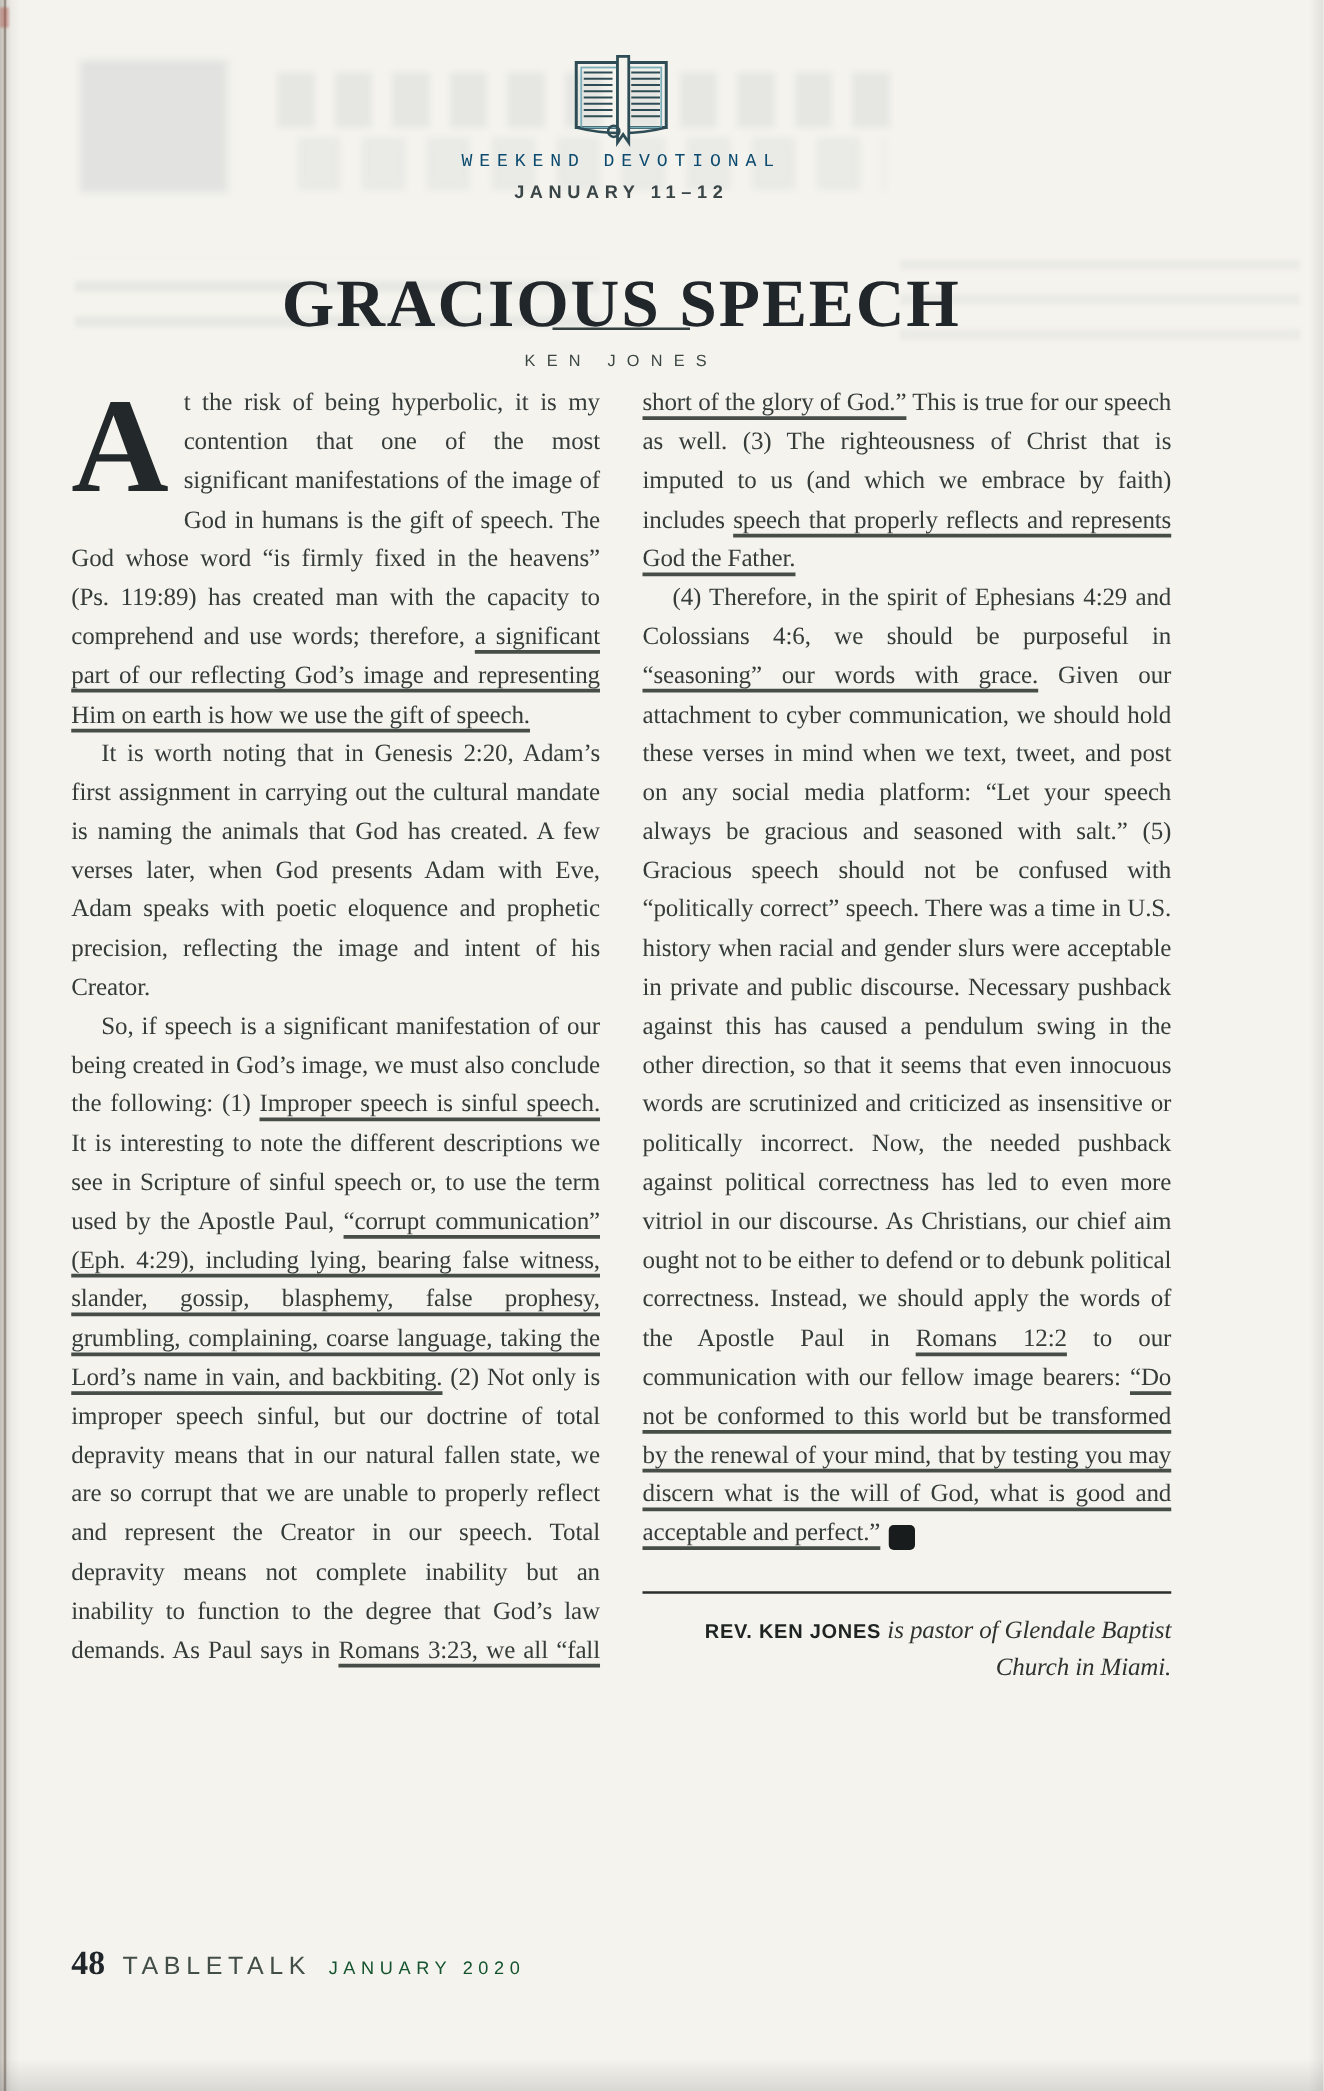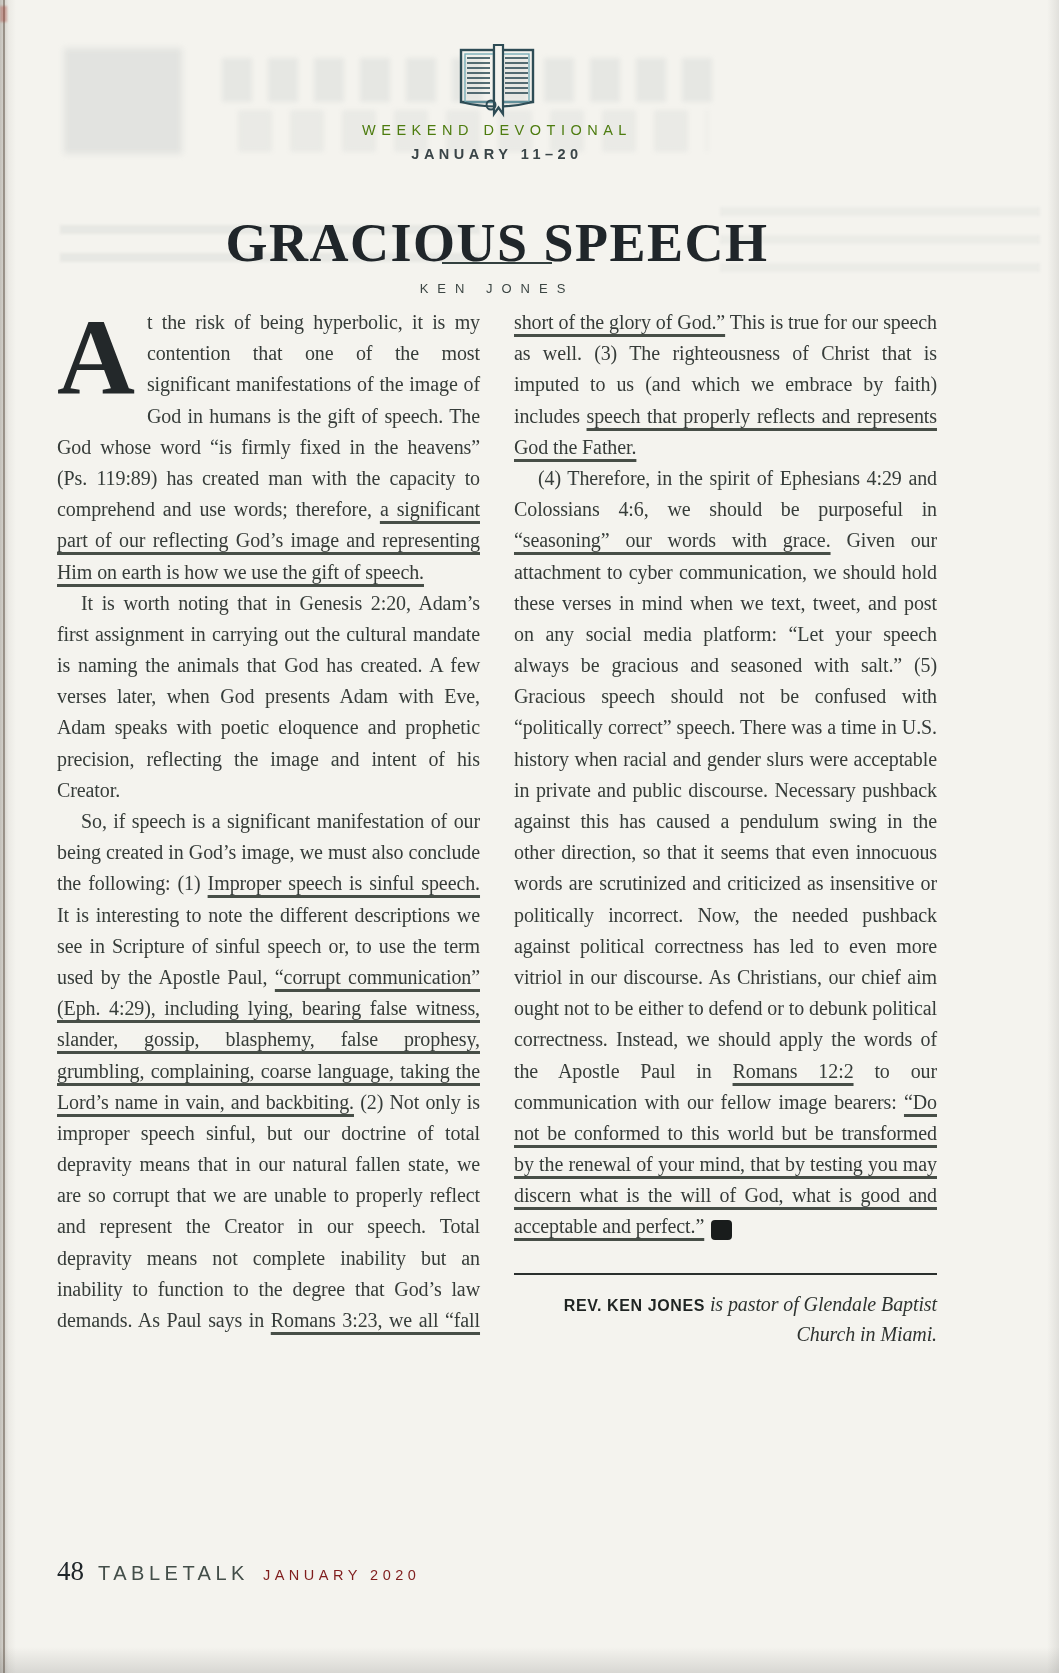--- a/index.html
+++ b/index.html
@@ -25,21 +25,21 @@
     background:repeating-linear-gradient(90deg,rgba(150,162,164,0.28) 0 34px,transparent 34px 52px);}
   .ghost-lines-a{left:60px;top:206px;width:420px;height:56px;filter:blur(1.6px);opacity:.5;
     background:repeating-linear-gradient(0deg,rgba(158,168,168,0.30) 0 9px,transparent 9px 28px);}
   .ghost-lines-b{left:720px;top:188px;width:320px;height:84px;filter:blur(1.6px);opacity:.4;
     background:repeating-linear-gradient(0deg,rgba(158,168,168,0.26) 0 9px,transparent 9px 28px);}
 
   
   .header{position:absolute;left:57px;top:0;width:880px;text-align:center;}
   .book-icon{position:absolute;left:0;right:0;top:42px;margin:auto;width:92px;height:78px;}
   .kicker{position:absolute;left:0;width:100%;top:122px;
-    font-family:Liberation Sans, sans-serif;font-size:14.5px;letter-spacing:5.5px;color:#4d7c0f;}
+    font-family:Liberation Mono, monospace;font-size:14.5px;letter-spacing:5.5px;color:#0c4a6e;}
   .issue-date{position:absolute;left:0;width:100%;top:146px;
     font-family:"Liberation Sans",sans-serif;font-size:14.5px;font-weight:bold;letter-spacing:4.5px;color:#3a4548;}
   .title{position:absolute;left:0;width:100%;top:176px;
     font-family:"Liberation Serif",serif;font-size:54px;letter-spacing:1.5px;color:#20262a;font-weight:bold;}
   .title-rule{position:absolute;left:0;right:0;margin:auto;top:262px;width:110px;height:2px;background:#33403f;}
   .byline{position:absolute;left:0;width:100%;top:281px;
     font-family:"Liberation Sans",sans-serif;font-size:13px;letter-spacing:9px;color:#3c4644;}
 
   
   .article{position:absolute;left:57px;top:307px;width:880px;
@@ -56,23 +56,23 @@
 
   
   .bio{margin-top:30px;border-top:2.5px solid #2a2f2d;padding-top:14px;break-inside:avoid;
     text-align:right;text-indent:0;line-height:1.5;}
   .bio-name{font-family:"Liberation Sans",sans-serif;font-weight:bold;font-size:16px;
     letter-spacing:0.6px;color:#1f2422;}
   .bio-rest{font-style:italic;font-family:"Liberation Serif",serif;font-size:20px;color:#2e3330;}
 
   
   .footer{position:absolute;left:57px;top:1549px;display:flex;align-items:baseline;gap:14px;}
-  .page-number{font-family:"Liberation Serif",serif;font-weight:normal;font-size:27px;color:#20262a;}
+  .page-number{font-family:"Liberation Serif",serif;font-weight:bold;font-size:27px;color:#20262a;}
   .magazine-name{font-family:"Liberation Sans",sans-serif;font-size:20px;letter-spacing:4.5px;color:#434e49;}
-  .magazine-issue{font-family:"Liberation Sans",sans-serif;font-size:14.5px;letter-spacing:4.5px;color:#7f1d1d;margin-top:18px;}
+  .magazine-issue{font-family:"Liberation Sans",sans-serif;font-size:14.5px;letter-spacing:4.5px;color:#14532d;margin-top:18px;}
 </style>
 </head>
 <body>
 
 <div class="page">
 
   <div class="edge-left"></div>
   <div class="edge-left-line"></div>
   <div class="edge-right"></div>
   <div class="edge-bottom"></div>
@@ -105,21 +105,21 @@
         <line x1="54" y1="36" x2="77" y2="36"></line>
           <line x1="54" y1="41" x2="77" y2="41"></line>
         <line x1="54" y1="46" x2="77" y2="46"></line>
           <line x1="54" y1="51" x2="77" y2="51"></line>
       </g>
       <path d="M10 60 Q 46 69 82 60" fill="none" stroke="#2e4c55" stroke-width="2.2"></path>
       <path d="M43 3 H52 V72 L47.5 65.5 L43 72 Z" fill="#f4f3ee" stroke="#2e4c55" stroke-width="2.2"></path>
       <circle cx="40" cy="63" r="4.5" fill="none" stroke="#2e4c55" stroke-width="2"></circle>
     </svg>
     <div class="kicker">WEEKEND DEVOTIONAL</div>
-    <div class="issue-date">JANUARY 11–20</div>
+    <div class="issue-date">JANUARY 11–12</div>
     <h1 class="title">GRACIOUS SPEECH</h1>
     <div class="title-rule"></div>
     <div class="byline">KEN JONES</div>
   </div>
 
   <div class="article">
     <p class="first"><span class="dropcap">A</span><span><span>t the risk of being hyperbolic, it is my contention that one of the most significant manifestations of the image of God in humans is the gift of speech. The God whose word “is firmly fixed in the heavens” (Ps. 119:89) has created man with the capacity to comprehend and use words; therefore, </span><span class="u">a significant part of our reflecting God’s image and representing Him on earth is how we use the gift of speech.</span></span></p>
     <p><span><span>It is worth noting that in Genesis 2:20, Adam’s first assignment in carrying out the cultural mandate is naming the animals that God has created. A few verses later, when God presents Adam with Eve, Adam speaks with poetic eloquence and prophetic precision, reflecting the image and intent of his Creator.</span></span></p>
     <p><span><span>So, if speech is a significant manifestation of our being created in God’s image, we must also conclude the following: (1) </span><span class="u">Improper speech is sinful speech.</span><span> It is interesting to note the different descriptions we see in Scripture of sinful speech or, to use the term used by the Apostle Paul, </span><span class="u">“corrupt communication” (Eph. 4:29), including lying, bearing false witness, slander, gossip, blasphemy, false prophesy, grumbling, complaining, coarse language, taking the Lord’s name in vain, and backbiting.</span><span> (2) Not only is improper speech sinful, but our doctrine of total depravity means that in our natural fallen state, we are so corrupt that we are unable to properly reflect and represent the Creator in our speech. Total depravity means not complete inability but an inability to function to the degree that God’s law demands. As Paul says in </span><span class="u">Romans 3:23, we all “fall short of the glory of God.”</span><span> This is true for our speech as well. (3) The righteousness of Christ that is imputed to us (and which we embrace by faith) includes </span><span class="u">speech that properly reflects and represents God the Father.</span></span></p>
     <p><span><span>(4) Therefore, in the spirit of Ephesians 4:29 and Colossians 4:6, we should be purposeful in </span><span class="u">“seasoning” our words with grace.</span><span> Given our attachment to cyber communication, we should hold these verses in mind when we text, tweet, and post on any social media platform: “Let your speech always be gracious and seasoned with salt.” (5) Gracious speech should not be confused with “politically correct” speech. There was a time in U.S. history when racial and gender slurs were acceptable in private and public discourse. Necessary pushback against this has caused a pendulum swing in the other direction, so that it seems that even innocuous words are scrutinized and criticized as insensitive or politically incorrect. Now, the needed pushback against political correctness has led to even more vitriol in our discourse. As Christians, our chief aim ought not to be either to defend or to debunk political correctness. Instead, we should apply the words of the Apostle Paul in </span><span class="u">Romans 12:2</span><span> to our communication with our fellow image bearers: </span><span class="u">“Do not be conformed to this world but be transformed by the renewal of your mind, that by testing you may discern what is the will of God, what is good and acceptable and perfect.”</span><span class="endmark">T</span></span></p>

